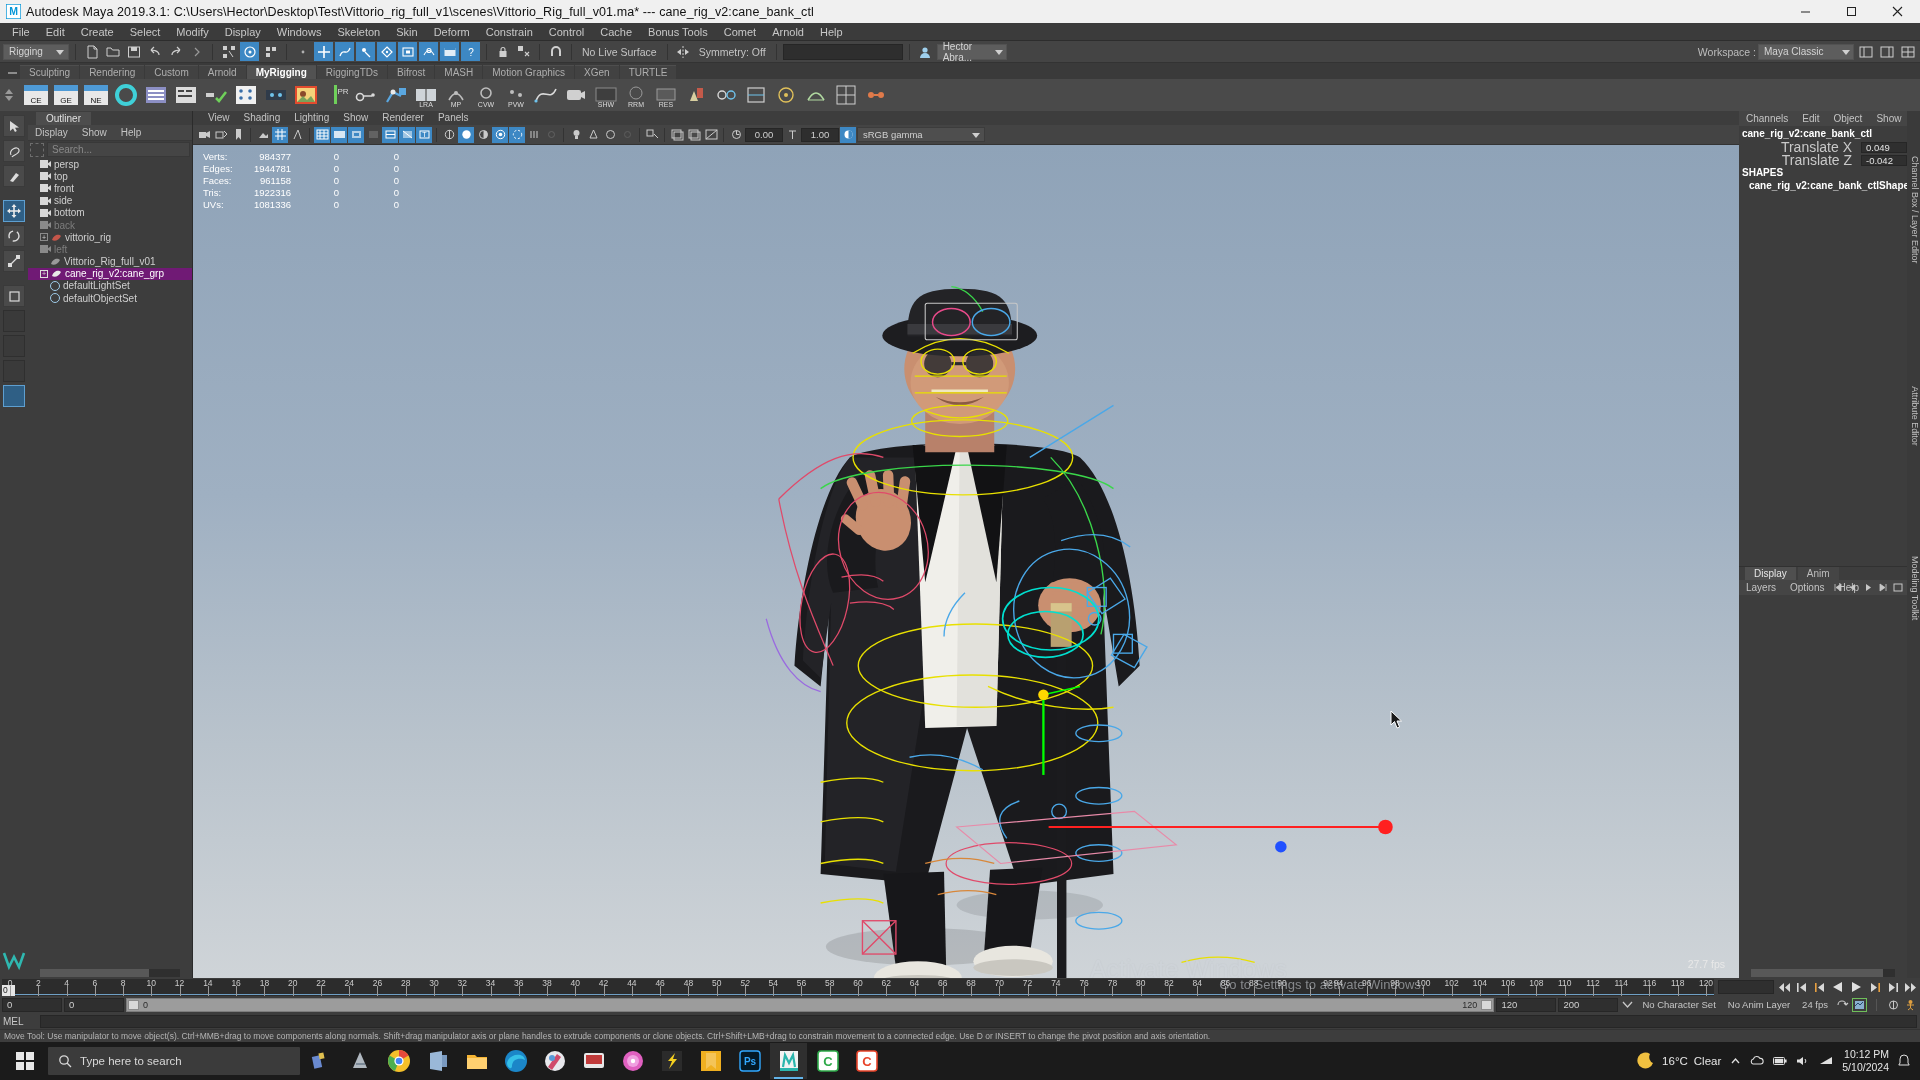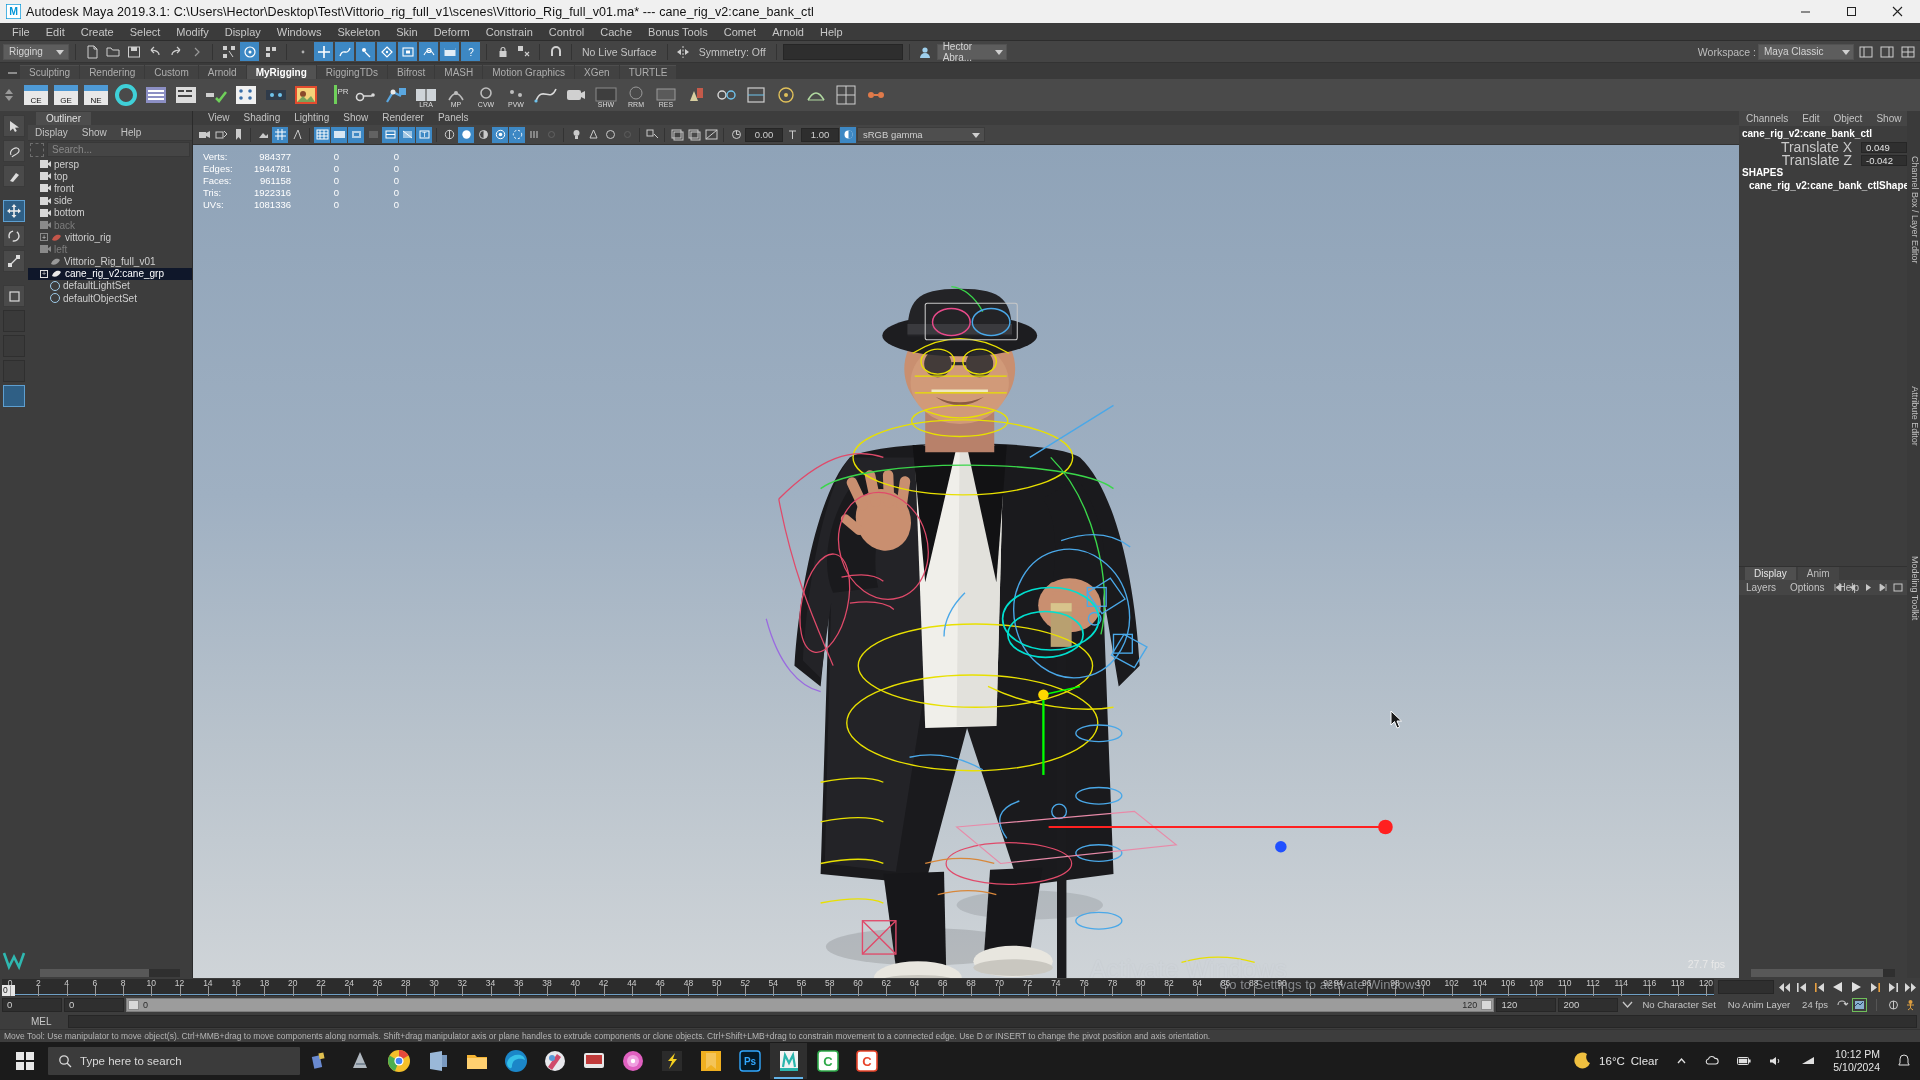--- a/index.html
+++ b/index.html
@@ -86,21 +86,21 @@
   .outl-menu span{ font-size:10px; color:#c4c4c4; padding:0 7px; line-height:16px; }
   .outl-search{ height:17px; display:flex; align-items:center; background:#3d3d3d;
     padding:1px 2px; gap:3px;}
   .osearch-ico{ width:14px;height:14px;border:1px dashed #6d6d6d; }
   .osearch-in{ flex:1; height:15px; background:#454545; border:1px solid #383838;
     color:#8a8a8a; font-size:10px; padding-left:4px; line-height:13px; }
   .otree{ flex:1; overflow:hidden; background:#3d3d3d; position:relative; }
   .orow{ height:12.2px; display:flex; align-items:center; font-size:10px; color:#cfcfcf;
     padding-left:12px; gap:3px; white-space:nowrap;}
   .orow.dim{ color:#7d7d7d; }
-  .orow.sel{ background:#0f172a; color:#fff; }
+  .orow.sel{ background:#701a75; color:#fff; }
   .orow .exp{ width:8px; height:8px; border:1px solid #8a8a8a; font-size:7px; color:#cfcfcf;
     display:flex; align-items:center; justify-content:center; margin-left:-10px; line-height:1;}
   .cam-ico{ width:11px; height:8px; position:relative; flex:0 0 11px; }
   .cam-ico .body{ position:absolute; left:0; top:0; width:8px; height:8px; background:#d8d8d8; }
   .cam-ico .lens{ position:absolute; right:0; top:1px; width:0; height:0;
     border-top:3px solid transparent; border-bottom:3px solid transparent; border-right:4px solid #d8d8d8;}
   .mesh-ico{ width:11px; height:9px; flex:0 0 11px; position:relative; }
   .set-ico{ width:10px; height:10px; border-radius:50%; border:1.5px solid #9ecbe8; flex:0 0 10px;}
   .outl-scroll{ height:11px; background:#3d3d3d; display:flex; align-items:center; }
   .hbar{ flex:1; height:8px; background:#2f2f2f; margin:0 12px; position:relative; }
@@ -188,39 +188,39 @@
     font-size:9.5px; padding-left:4px; line-height:12px; }
   .rg-slider{ flex:1; height:14px; background:#9c9c9c; position:relative; border:1px solid #7d7d7d;}
   .rg-handle{ position:absolute; top:1px; width:11px; height:10px; background:#d8d8d8;
     border:1px solid #8a8a8a; }
   .rg-txt{ position:absolute; font-size:9px; color:#2b2b2b; top:1px; }
   .rg-charset{ font-size:9.5px; color:#c6c6c6; white-space:nowrap; padding:0 5px; }
   .rg-ico{ width:15px;height:14px;display:flex;align-items:center;justify-content:center;color:#d0d0d0;}
 
   .mel{ height:16px; background:#3d3d3d; display:flex; align-items:center; flex:0 0 16px; gap:3px;
     padding:0 3px;}
-  .mel-lbl{ font-size:10px; color:#c8c8c8; width:34px;margin-left:28px; }
+  .mel-lbl{ font-size:10px; color:#c8c8c8; width:34px; }
   .mel-in{ flex:1; height:13px; background:#2f2f2f; border:1px solid #262626; }
   .helpline{ height:13px; background:#3d3d3d; display:flex; align-items:center; flex:0 0 13px;
     padding-left:4px; border-top:1px solid #333;}
   .helpline span{ font-size:8.5px; color:#b4b4b4; white-space:nowrap; overflow:hidden; }
 
   
   .taskbar{ height:38px; background:#1b1b1b; display:flex; align-items:center;
     flex:0 0 38px; gap:2px; padding:9px 4px; }
   .tb-start{ width:42px; height:38px; display:flex; align-items:center; justify-content:center; }
   .tb-search{ width:252px; height:28px; background:#3b3b3b; display:flex; align-items:center;
     gap:8px; padding-left:10px; border-radius:1px; }
   .tb-search span{ font-size:11.5px; color:#d8d8d8; }
   .tb-app{ width:37px; height:36px; display:flex; align-items:center; justify-content:center;
     position:relative; }
   .tb-app.active{ background:#2f2f2f; }
   .tb-app.active::after{ content:''; position:absolute; bottom:0; left:4px; right:4px;
     height:2px; background:#62b3e8; }
-  .tray{ margin-left:auto; display:flex; align-items:center; gap:18px; padding-right:6px;
+  .tray{ margin-left:auto; display:flex; align-items:center; gap:9px; padding-right:6px;
     color:#e6e6e6; font-size:10.5px; }
   .tray .wthr{ display:flex; align-items:center; gap:6px; font-size:11.5px; }
   .clock{ text-align:right; font-size:10.5px; line-height:13px; }
 
   .watermark{ position:absolute; color:#cfd4da; opacity:.55; pointer-events:none;
     text-shadow:0 0 2px rgba(0,0,0,.12); }
   .wm1{ font-size:25px; }
   .wm2{ font-size:13px; }
   svg{ pointer-events:none; }
 </style>

